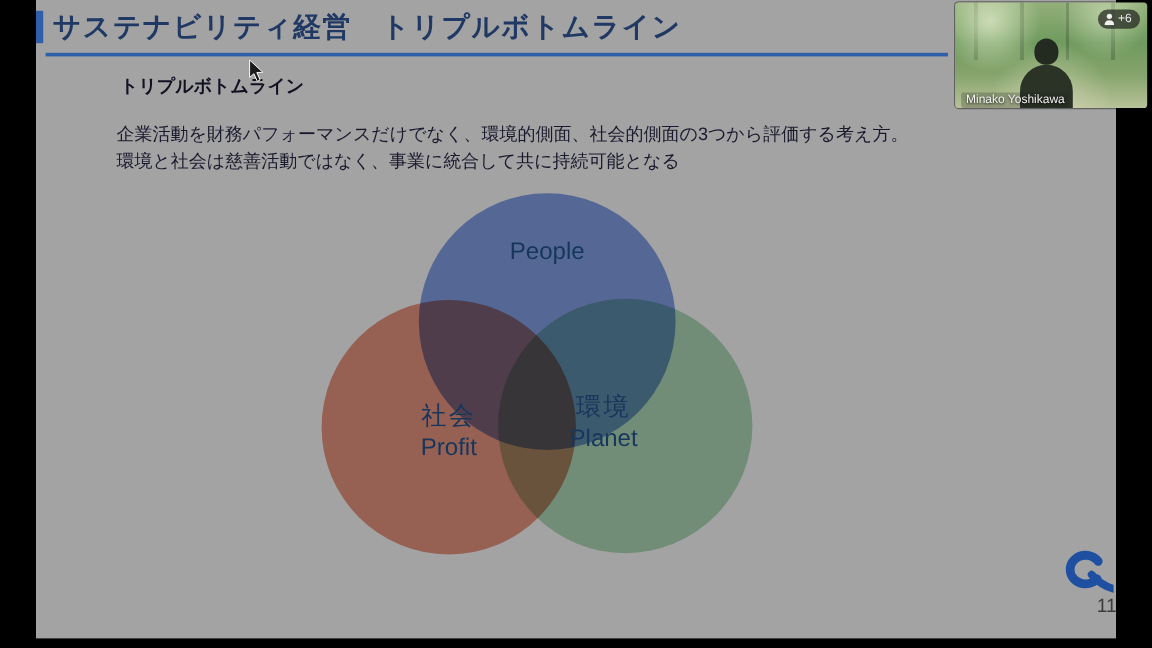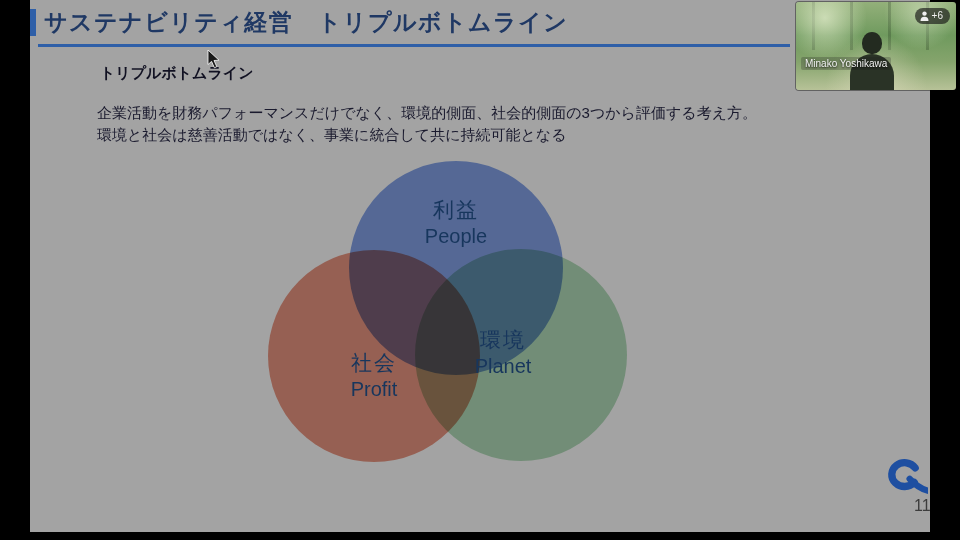--- a/index.html
+++ b/index.html
@@ -72,21 +72,21 @@
     position: absolute;
     width: 160px;
     text-align: center;
     color: #17365d;
     line-height: 26px;
     z-index: 3;
   }
   .venn-label .ja { font-size: 21px; letter-spacing: 2px; }
   .venn-label .en { font-size: 20px; }
   .label-profit { left: 346px; top: 197px; }
-  .label-people { left: 264px; top: 350px; }
+  .label-people { left: 264px; top: 334px; }
   .label-planet { left: 393px; top: 327px; }
 
   
   .page-number {
     position: absolute;
     left: 884px; top: 497px;
     font-size: 16px;
     color: #3c3c3c;
   }
   .asics-logo {
@@ -147,21 +147,21 @@
     color: #f0f0f0;
     font-size: 10px;
     line-height: 16px;
     display: flex;
     align-items: center;
     gap: 3px;
   }
   .participant-glyph { display: inline-block; }
   .participant-name {
     position: absolute;
-    left: 5px; bottom: 20px;
+    left: 5px; bottom: 0;
     font-size: 10px;
     color: #f2f2f2;
     text-shadow: 0 1px 2px rgba(0,0,0,0.8);
     padding: 1px 4px;
     background: rgba(30,30,30,0.25);
     border-radius: 2px;
   }
 
   
   .cursor {
@@ -183,21 +183,20 @@
     <div class="heading">トリプルボトムライン</div>
     <div>企業活動を財務パフォーマンスだけでなく、環境的側面、社会的側面の3つから評価する考え方。</div>
     <div>環境と社会は慈善活動ではなく、事業に統合して共に持続可能となる</div>
   </div>
 
   <div class="venn-circle circle-profit" style="background: rgb(110, 147, 230);"></div>
   <div class="venn-circle circle-people" style="background: rgb(232, 132, 108);"></div>
   <div class="venn-circle circle-planet" style="background: rgb(165, 215, 174);"></div>
 
   <div class="venn-label label-profit">
-    <div class="ja">利益</div>
     <div class="en">People</div>
   </div>
   <div class="venn-label label-people">
     <div class="ja">社会</div>
     <div class="en">Profit</div>
   </div>
   <div class="venn-label label-planet">
     <div class="ja">環境</div>
     <div class="en">Planet</div>
   </div>

